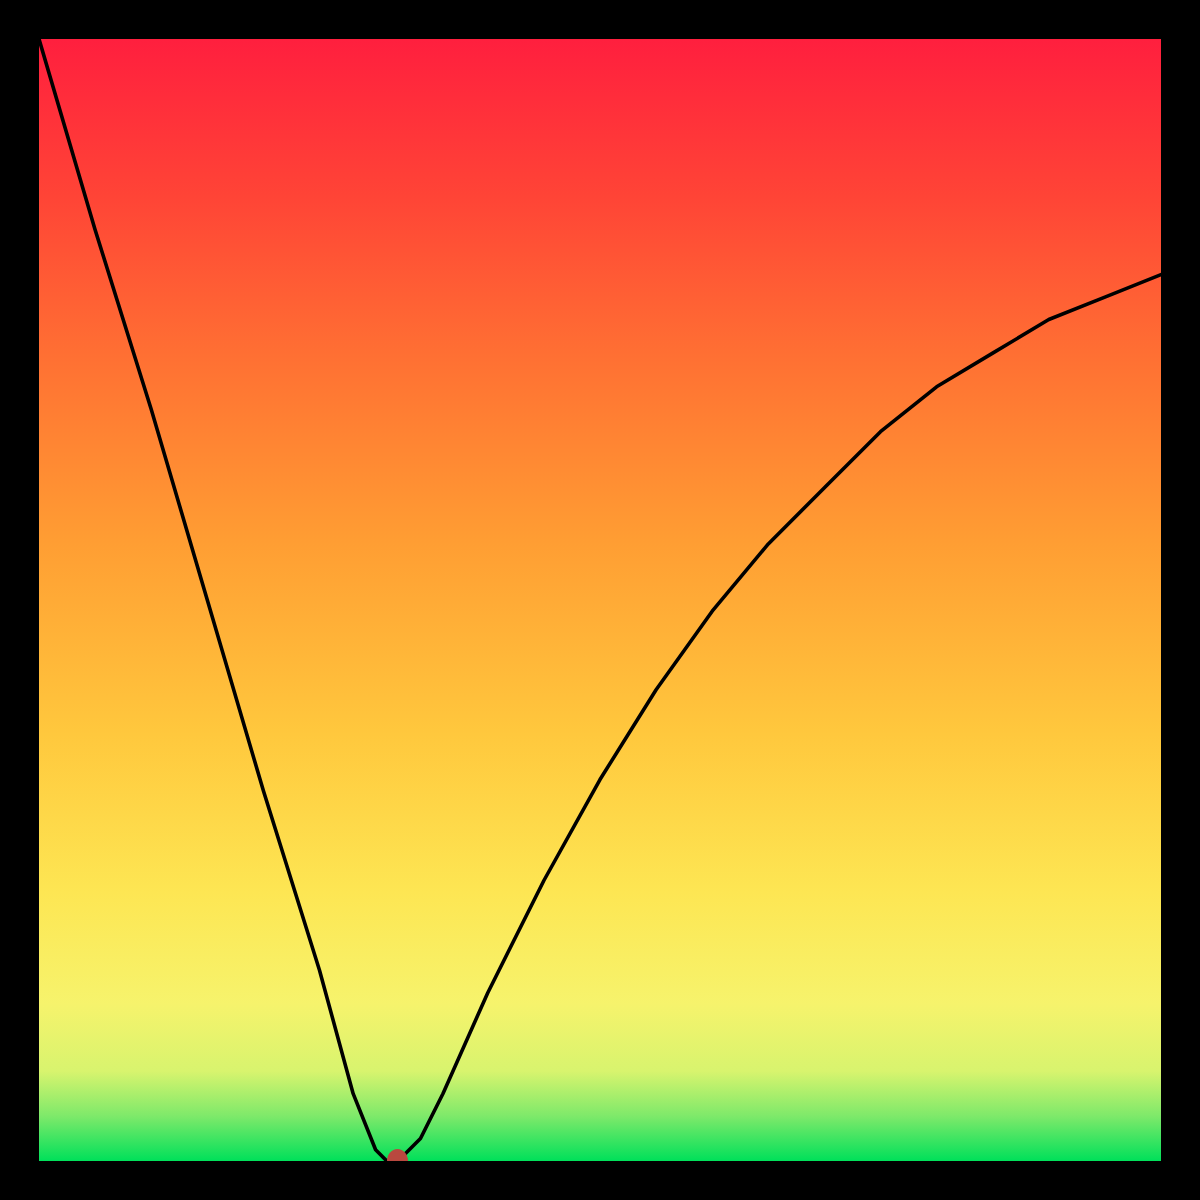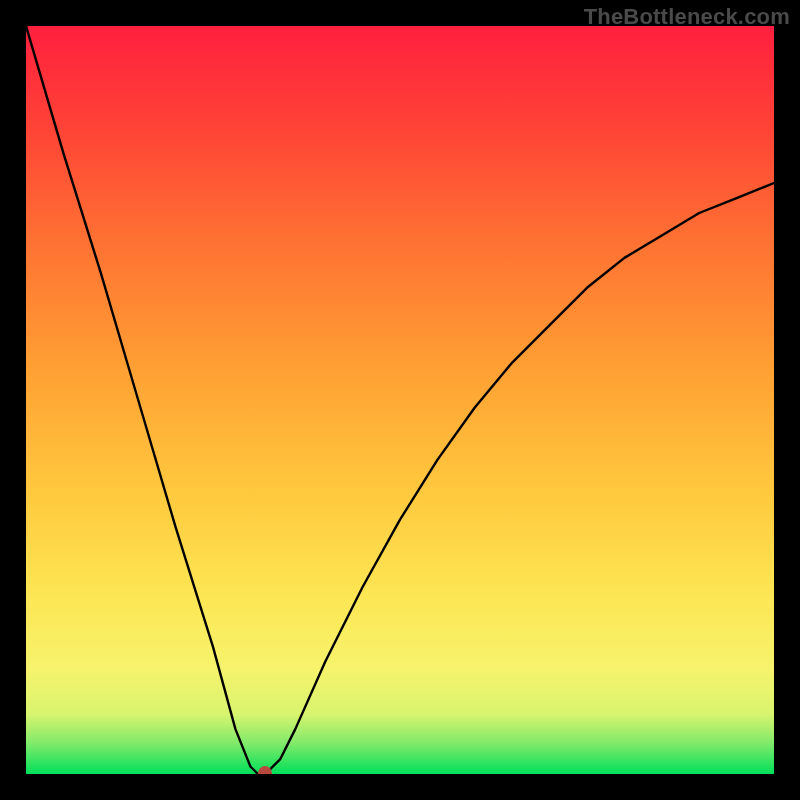--- a/index.html
+++ b/index.html
@@ -68,21 +68,20 @@
     height: 16px;
     border-radius: 50% / 50%;
     background: #b9483f;
     transform: translate(-50%, -50%);
   }
 </style>
 </head>
 <body>
 
 <div class="frame">
-  <div class="watermark">TheBottleneck.com</div>
 
   <div class="plot-area">
     <div class="gradient"></div>
     <svg class="curve" viewBox="0 0 748 748" preserveAspectRatio="none">
       <path id="curve-path" fill="none" stroke="#000" stroke-width="2.4" stroke-linejoin="round" stroke-linecap="round" d="M0.00 0.00 L37.40 127.16 L74.80 246.84 L112.20 374.00 L149.60 501.16 L187.00 620.84 L209.44 703.12 L224.40 740.52 L231.88 748.00 L239.36 748.00 L254.32 733.04 L269.28 703.12 L299.20 635.80 L336.60 561.00 L374.00 493.68 L411.40 433.84 L448.80 381.48 L486.20 336.60 L523.60 299.20 L561.00 261.80 L598.40 231.88 L635.80 209.44 L673.20 187.00 L710.60 172.04 L748.00 157.08"></path>
     </svg>
     <div id="marker" class="marker" style="left: 239.36px; top: 748px;"></div>
   </div>
 </div>
 

